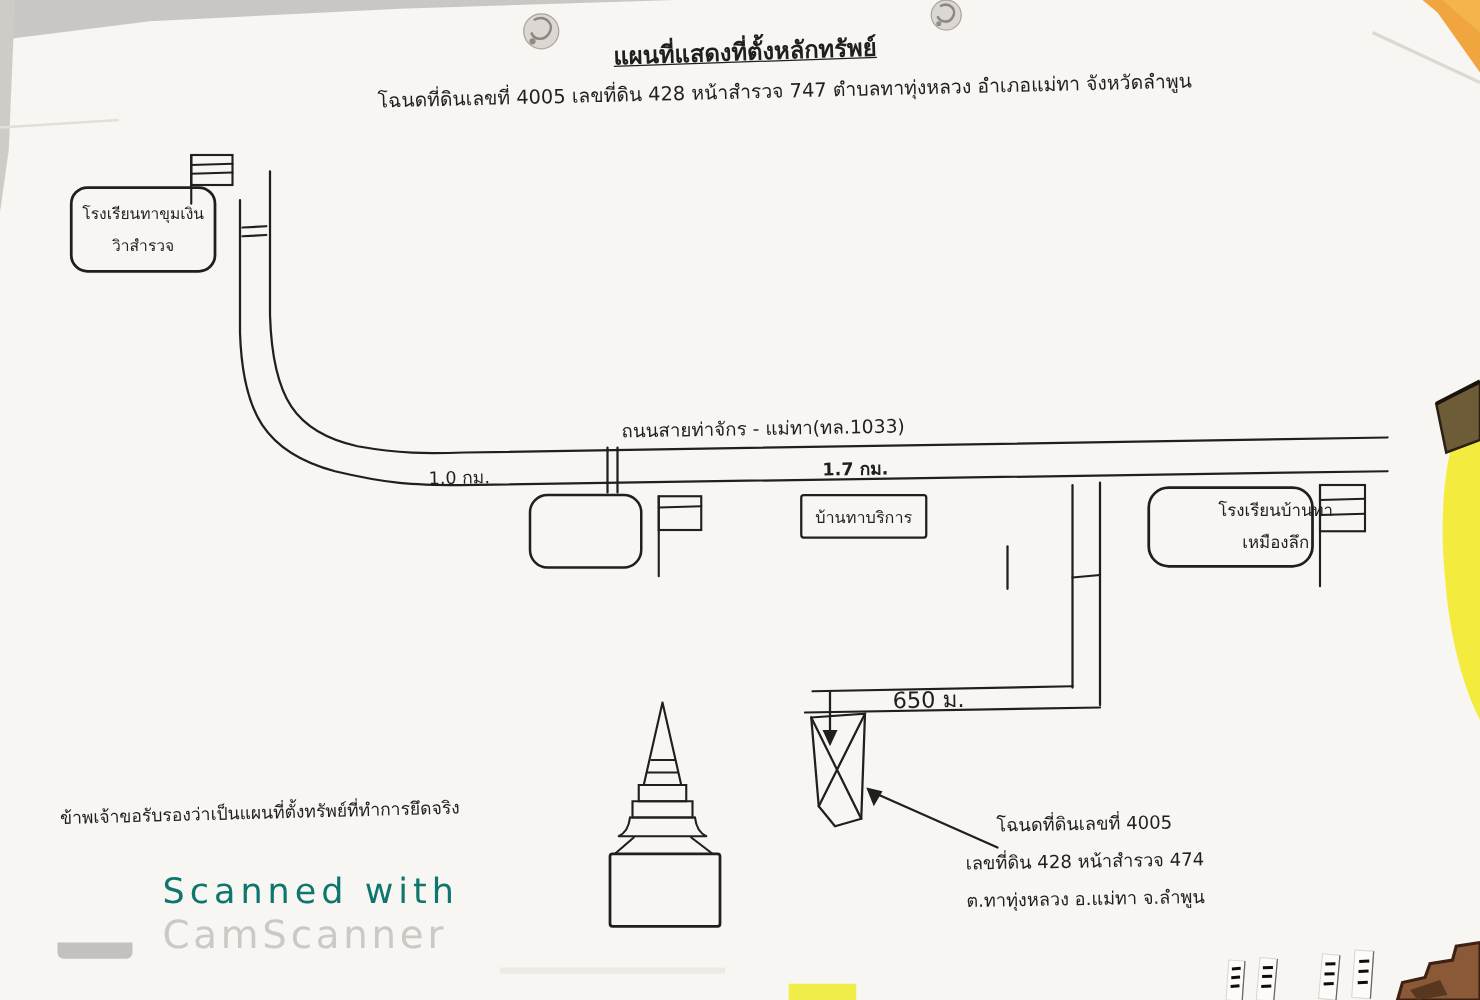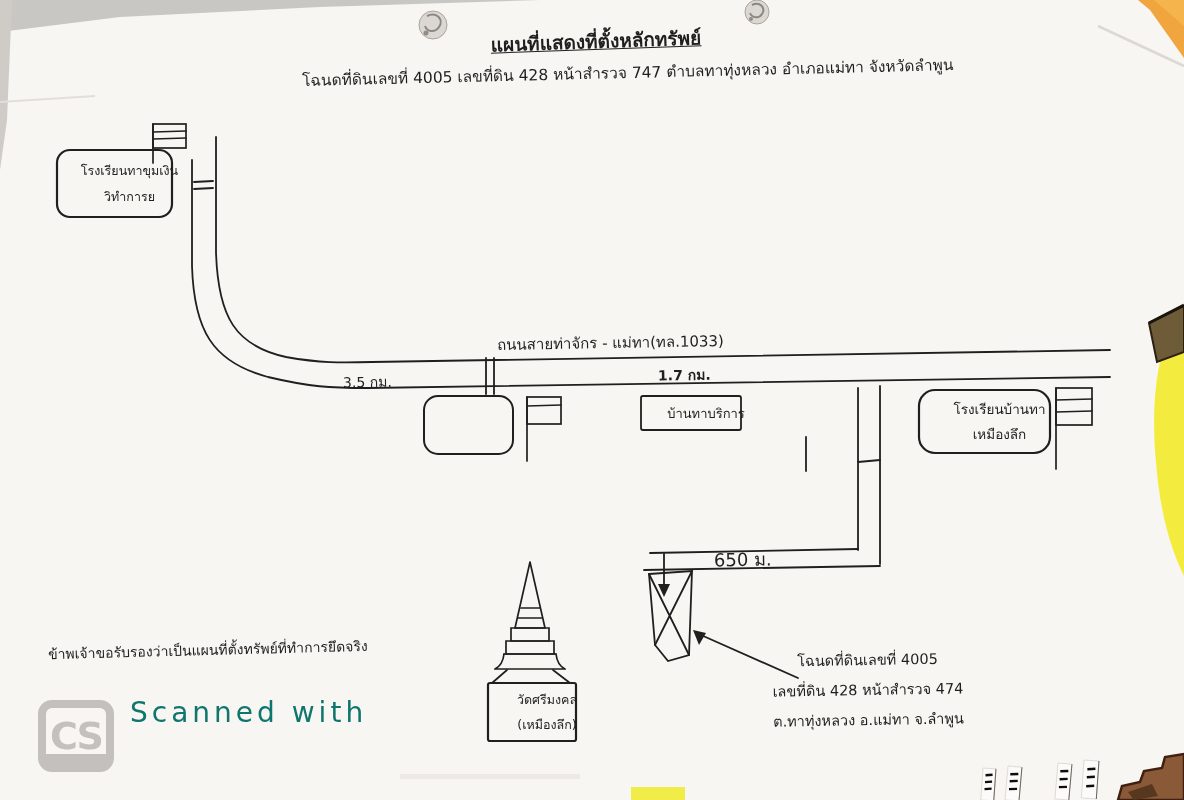--- a/index.html
+++ b/index.html
@@ -5,21 +5,21 @@
   html,body{margin:0;padding:0;}
   #canvas{
     position:relative;width:1184px;height:800px;overflow:hidden;
     background:#f8f6f2;
     font-family:"DejaVu Sans","Liberation Sans",sans-serif;
     color:#222;
   }
   .abs{position:absolute;}
   svg.layer{position:absolute;left:0;top:0;width:1184px;height:800px;}
   .lbl{position:absolute;color:#1f1f1f;white-space:nowrap;}
-  .boxlbl{display:flex;flex-direction:column;align-items:center;justify-content:center;text-align:center;white-space:normal;margin-left:15px;}
+  .boxlbl{display:flex;flex-direction:column;align-items:center;justify-content:center;text-align:center;white-space:normal;}
   .title{font-weight:bold;font-size:19px;text-decoration:underline;transform:rotate(-2deg);}
   .subtitle{font-size:15.5px;transform:rotate(-1.4deg);}
   .roadlbl{font-size:15px;text-align:center;transform:rotate(-1deg);}
   .dist{font-size:14px;transform:rotate(-1deg);}
   .cert{font-size:14px;transform:rotate(-1.5deg);}
   .note{font-size:14.5px;line-height:30px;text-align:center;transform:rotate(-1deg);}
   
   .cs-box{left:38px;top:700px;width:76px;height:72px;border:8px solid #c3c0bd;border-radius:14px;
           box-sizing:border-box;display:flex;align-items:center;justify-content:center;}
   .cs-txt{font-weight:bold;font-size:38px;color:#c3c0bd;letter-spacing:-2px;line-height:1;}
@@ -151,51 +151,45 @@
     <rect x="919" y="390" width="131" height="63" rx="16" stroke-width="2.2"></rect>
     <rect x="488" y="683" width="88" height="58" rx="2" stroke-width="2.2"></rect>
   </svg>
 
   <div class="lbl title" style="left:487px;top:26px;width:218px;text-align:center;">แผนที่แสดงที่ตั้งหลักทรัพย์</div>
 
   <div class="lbl subtitle" style="left:302px;top:60px;">โฉนดที่ดินเลขที่ 4005 เลขที่ดิน 428 หน้าสำรวจ 747  ตำบลทาทุ่งหลวง  อำเภอแม่ทา  จังหวัดลำพูน</div>
 
   <div class="lbl boxlbl" style="left:57px;top:150px;width:115px;height:67px;font-size:12.5px;line-height:26px;">
     <span>โรงเรียนทาขุมเงิน</span>
-    <span>วิทำการย</span>
+    <span>วิาสำรวจ</span>
   </div>
 
   <div class="lbl roadlbl" style="left:468px;top:331px;width:285px;">ถนนสายท่าจักร - แม่ทา(ทล.1033)</div>
 
-  <div class="lbl dist" style="left:343px;top:371px;">3.5 กม.</div>
+  <div class="lbl dist" style="left:343px;top:371px;">1.0 กม.</div>
   <div class="lbl dist" style="left:658px;top:364px;font-weight:bold;">1.7 กม.</div>
   <div class="lbl dist" style="left:714px;top:545px;font-size:18px;">650 ม.</div>
 
 
   <div class="lbl boxlbl" style="left:641px;top:396px;width:100px;height:34px;font-size:13px;">
       <span>บ้านทาบริการ</span>
     </div>
 
-  <div class="lbl boxlbl" style="left:919px;top:390px;width:131px;height:63px;font-size:13.5px;line-height:25px;">
+  <div class="lbl boxlbl" style="left:919px;top:390px;width:131px;height:63px;font-size:13.5px;line-height:25px;padding-left:36px;">
     <span>โรงเรียนบ้านทา</span>
     <span>เหมืองลึก</span>
   </div>
 
-  <div class="lbl boxlbl" style="left:488px;top:683px;width:88px;height:58px;font-size:12.5px;line-height:25px;">
-    <span>วัดศรีมงคล</span>
-    <span>(เหมืองลึก)</span>
-  </div>
 
   <div class="lbl note" style="left:762px;top:645px;width:212px;">
     <div>โฉนดที่ดินเลขที่ 4005</div>
     <div>เลขที่ดิน 428 หน้าสำรวจ 474</div>
     <div>ต.ทาทุ่งหลวง อ.แม่ทา จ.ลำพูน</div>
   </div>
 
   <div class="lbl cert" style="left:48px;top:639px;">ข้าพเจ้าขอรับรองว่าเป็นแผนที่ตั้งทรัพย์ที่ทำการยึดจริง</div>
 
-  <div class="abs cs-box">
-    <span class="cs-txt">CS</span>
-  </div>
   <div class="abs cs-base"></div>
   <div class="lbl wm1">Scanned with</div>
+  <div class="lbl wm2">CamScanner</div>
 
 </div>
 
 </body></html>

